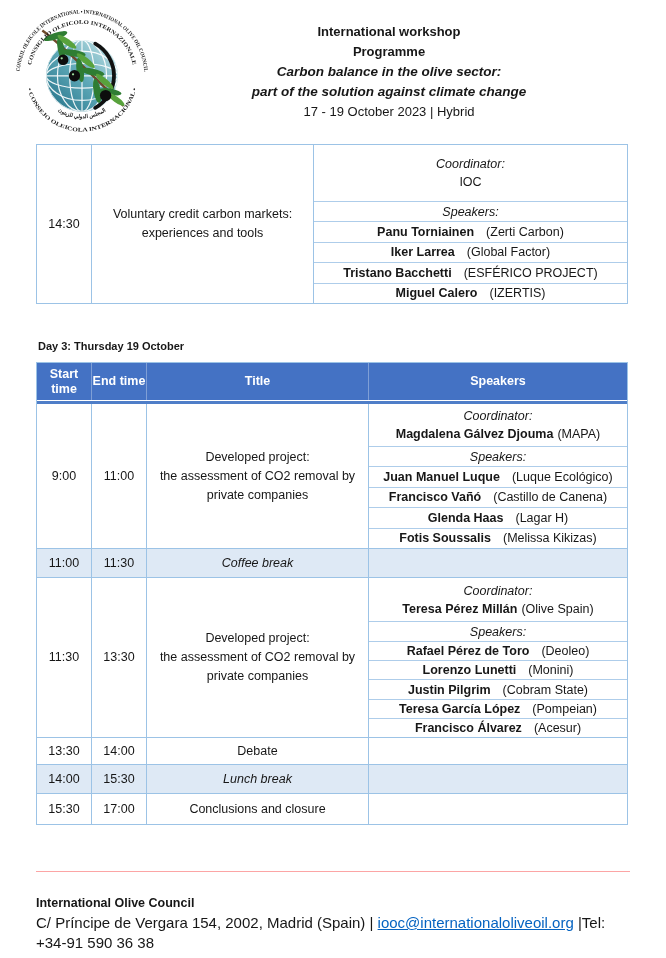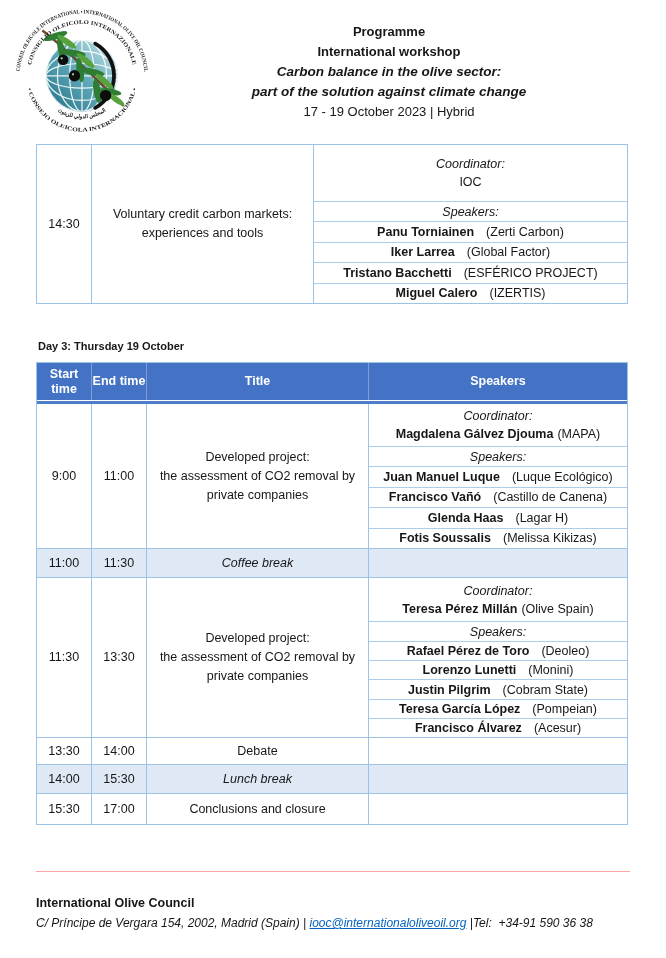--- a/index.html
+++ b/index.html
@@ -56,21 +56,21 @@
   .s2-row .sub-label { height:20px; }
   .band { background:#DEE9F5; }
   .r-coffee { height:29px; }
   .r-debate { height:27px; }
   .r-lunch  { height:29px; }
   .r-close  { height:31px; }
   
   .footer { position:absolute; left:36px; right:36px; top:871px;
             border-top:1px solid #fca5a5; padding-top:22px; }
   .footer-org { font-weight:bold; font-size:12.5px; line-height:19px; }
-  .footer-line { font-size:12px; line-height:20px; white-space:pre-wrap;font-style:italic; }
+  .footer-line { font-size:15px; line-height:20px; white-space:pre-wrap; }
   .footer-link { color:#0563C1; text-decoration:underline; cursor:pointer; }
   
   .ring-text { font-family:"Liberation Serif", serif; font-weight:bold; fill:#1c1c1c; }
 </style>
 </head>
 <body>
 
 <div class="page">
 
   <div class="header">
@@ -132,22 +132,22 @@
 
         <g class="ring-text">
           <text font-size="5.9"><textPath href="#arcTopOuter" startOffset="50%" text-anchor="middle" lengthAdjust="spacingAndGlyphs" textLength="198">CONSEIL OLEICOLE INTERNATIONAL • INTERNATIONAL OLIVE OIL COUNCIL</textPath></text>
           <text font-size="5.9"><textPath href="#arcTopInner" startOffset="50%" text-anchor="middle" lengthAdjust="spacingAndGlyphs" textLength="150">CONSIGLIO OLEICOLO INTERNAZIONALE</textPath></text>
           <text font-size="5.9"><textPath href="#arcBottom" startOffset="50%" text-anchor="middle" lengthAdjust="spacingAndGlyphs" textLength="158">• CONSEJO OLEICOLA INTERNACIONAL •</textPath></text>
           <text font-size="5.6"><textPath href="#arcBottomInner" startOffset="50%" text-anchor="middle">المجلس الدولي للزيتون</textPath></text>
         </g>
       </svg>
     </div>
     <div class="header-text">
+      <div class="ht-bold">International workshop</div>
       <div class="ht-bold">Programme</div>
-      <div class="ht-bold">International workshop</div>
       <div class="ht-bi">Carbon balance in the olive sector:</div>
       <div class="ht-bi">part of the solution against climate change</div>
       <div class="ht-date">17 - 19 October 2023 | Hybrid</div>
     </div>
   </div>
 
   <div class="tbl t1">
     <div class="row t1-row">
       <div class="cell c-start">14:30</div>
       <div class="cell c-title">

